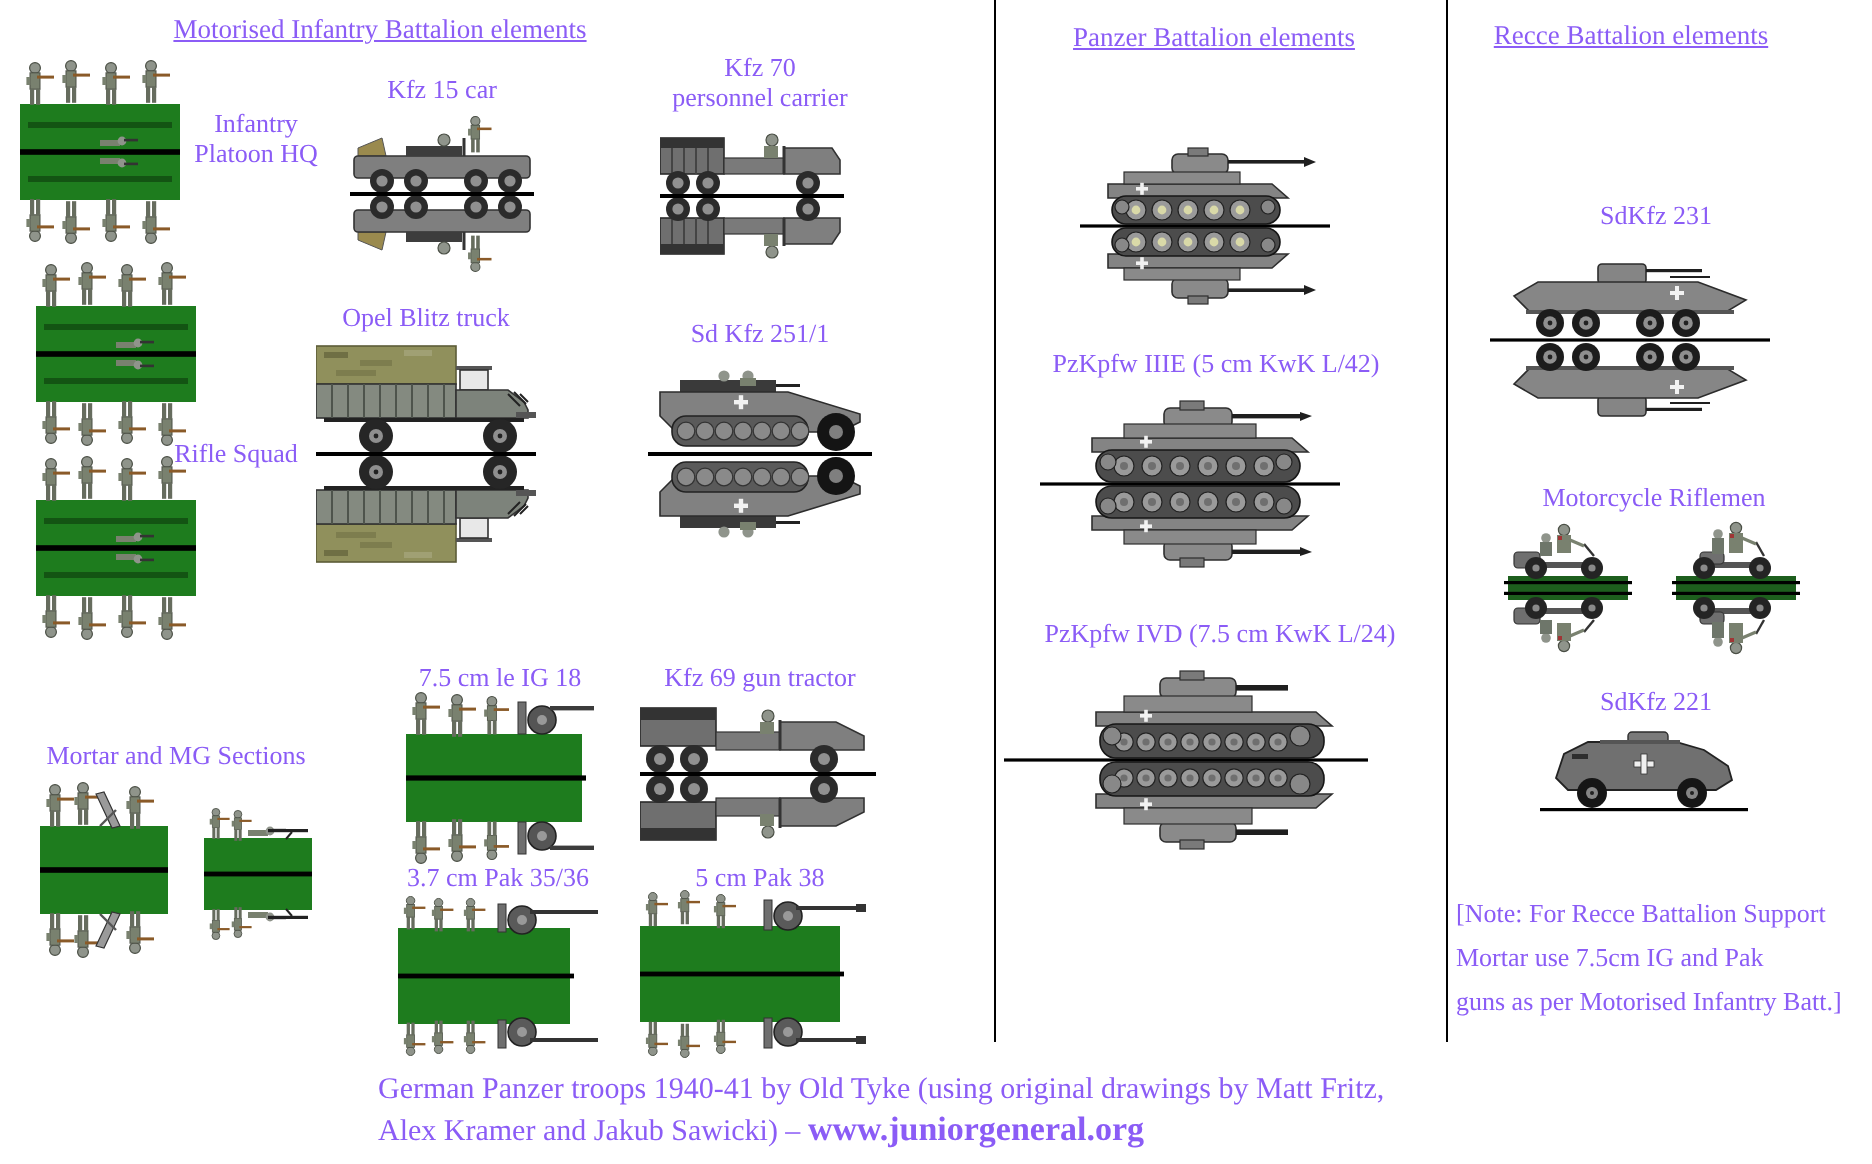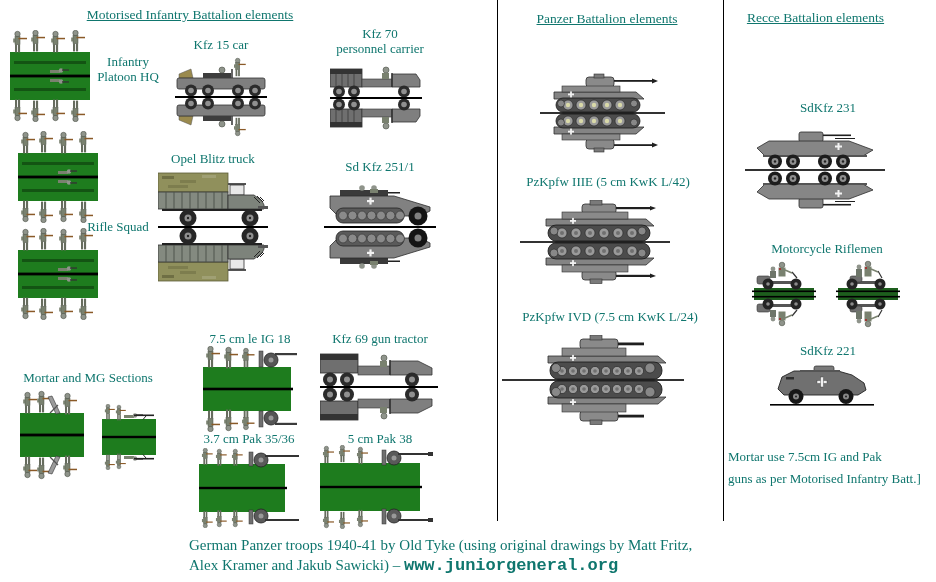--- a/index.html
+++ b/index.html
@@ -1,26 +1,26 @@
 <!DOCTYPE html>
 <html><head>
 <meta charset="utf-8">
 <style>
   html,body{margin:0;padding:0;background:#fff;}
   #sheet{position:relative;width:936px;height:580px;background:#fff;overflow:hidden;
-         font-family:"Liberation Serif",serif;color:#0f766e;}
+         font-family:"Liberation Serif",serif;color:#8b5cf6;}
   .hd{position:absolute;font-size:13.5px;text-decoration:underline;text-align:center;white-space:nowrap;}
   .lbl{position:absolute;font-size:13px;text-align:center;white-space:nowrap;}
   .lbl .ln{display:block;line-height:15px;text-align:center;}
   .counter{position:absolute;}
   .vline{position:absolute;top:0;width:1px;height:521px;background:#000;}
   .note{position:absolute;font-size:13px;text-align:left;}
   .note .ln{display:block;line-height:22px;white-space:nowrap;}
   .caption{position:absolute;font-size:15px;line-height:20px;white-space:nowrap;margin-left:16px;}
-  .caption .url{font-family:Liberation Mono, monospace;font-weight:bold;font-size:17px;}
+  .caption .url{font-family:Liberation Serif, serif;font-weight:bold;font-size:17px;}
 </style>
 </head>
 <body>
 
 <div id="sheet">
 
   <svg width="0" height="0" style="position:absolute">
     <defs>
       <g id="soldier">
         <circle cx="5.5" cy="3" r="2.7" fill="#8f948b" stroke="#4a4f45" stroke-width="0.6"></circle>
@@ -405,20 +405,21 @@
   <div class="lbl" style="left:196px;top:431px;width:106px">3.7 cm Pak 35/36</div>
   <div class="lbl" style="left:336px;top:431px;width:88px">5 cm Pak 38</div>
 
   <div class="lbl" style="left:518px;top:174px;width:180px">PzKpfw IIIE (5 cm KwK L/42)</div>
   <div class="lbl" style="left:515px;top:309px;width:190px">PzKpfw IVD (7.5 cm KwK L/24)</div>
 
   <div class="lbl" style="left:788px;top:100px;width:80px">SdKfz 231</div>
   <div class="lbl" style="left:762px;top:241px;width:130px">Motorcycle Riflemen</div>
   <div class="lbl" style="left:790px;top:343px;width:76px">SdKfz 221</div>
   <div class="note" style="left:728px;top:446px;width:200px">
+    <span class="ln">[Note: For Recce Battalion Support</span>
     <span class="ln">Mortar use 7.5cm IG and Pak</span>
     <span class="ln">guns as per Motorised Infantry Batt.]</span>
   </div>
 
   <svg class="counter" style="left:10px;top:30px" width="80" height="92" viewBox="0 0 80 92">
     <use href="#half-inf"></use>
       <g transform="translate(0,92) scale(1,-1)">
         <use href="#half-inf"></use>
       </g>
     <rect x="0" y="44.6" width="80" height="2.8" fill="#000"></rect>

